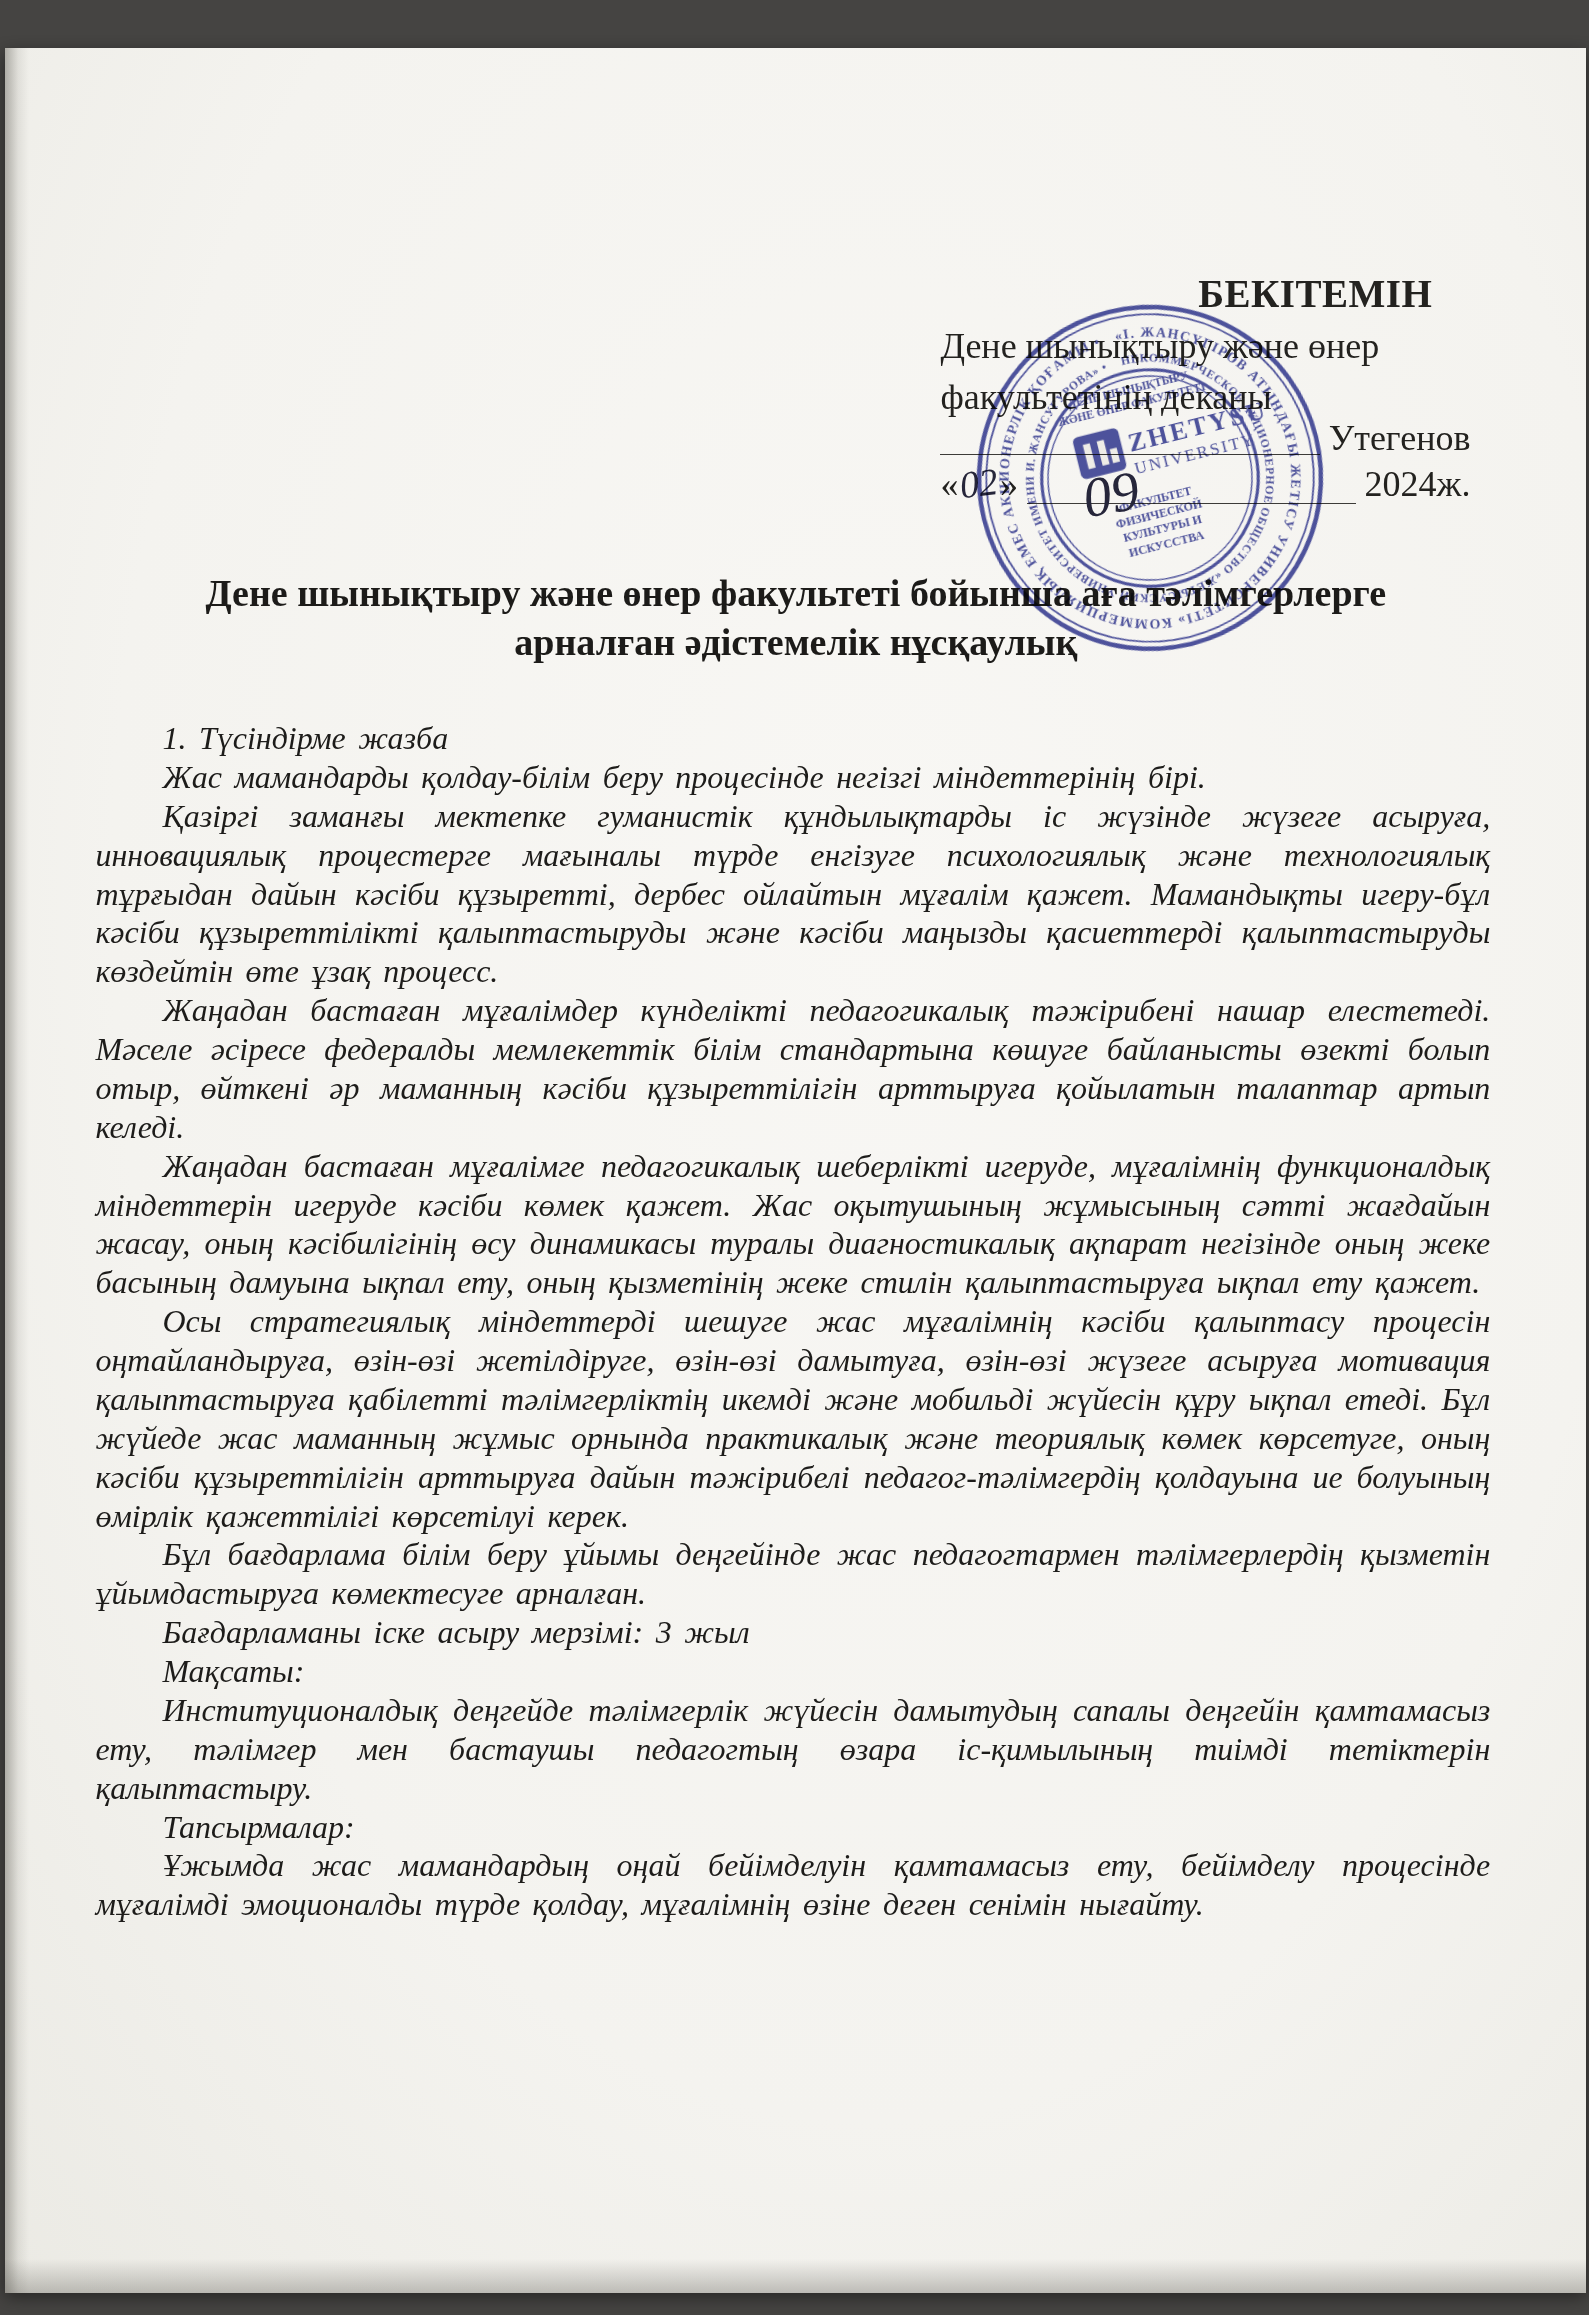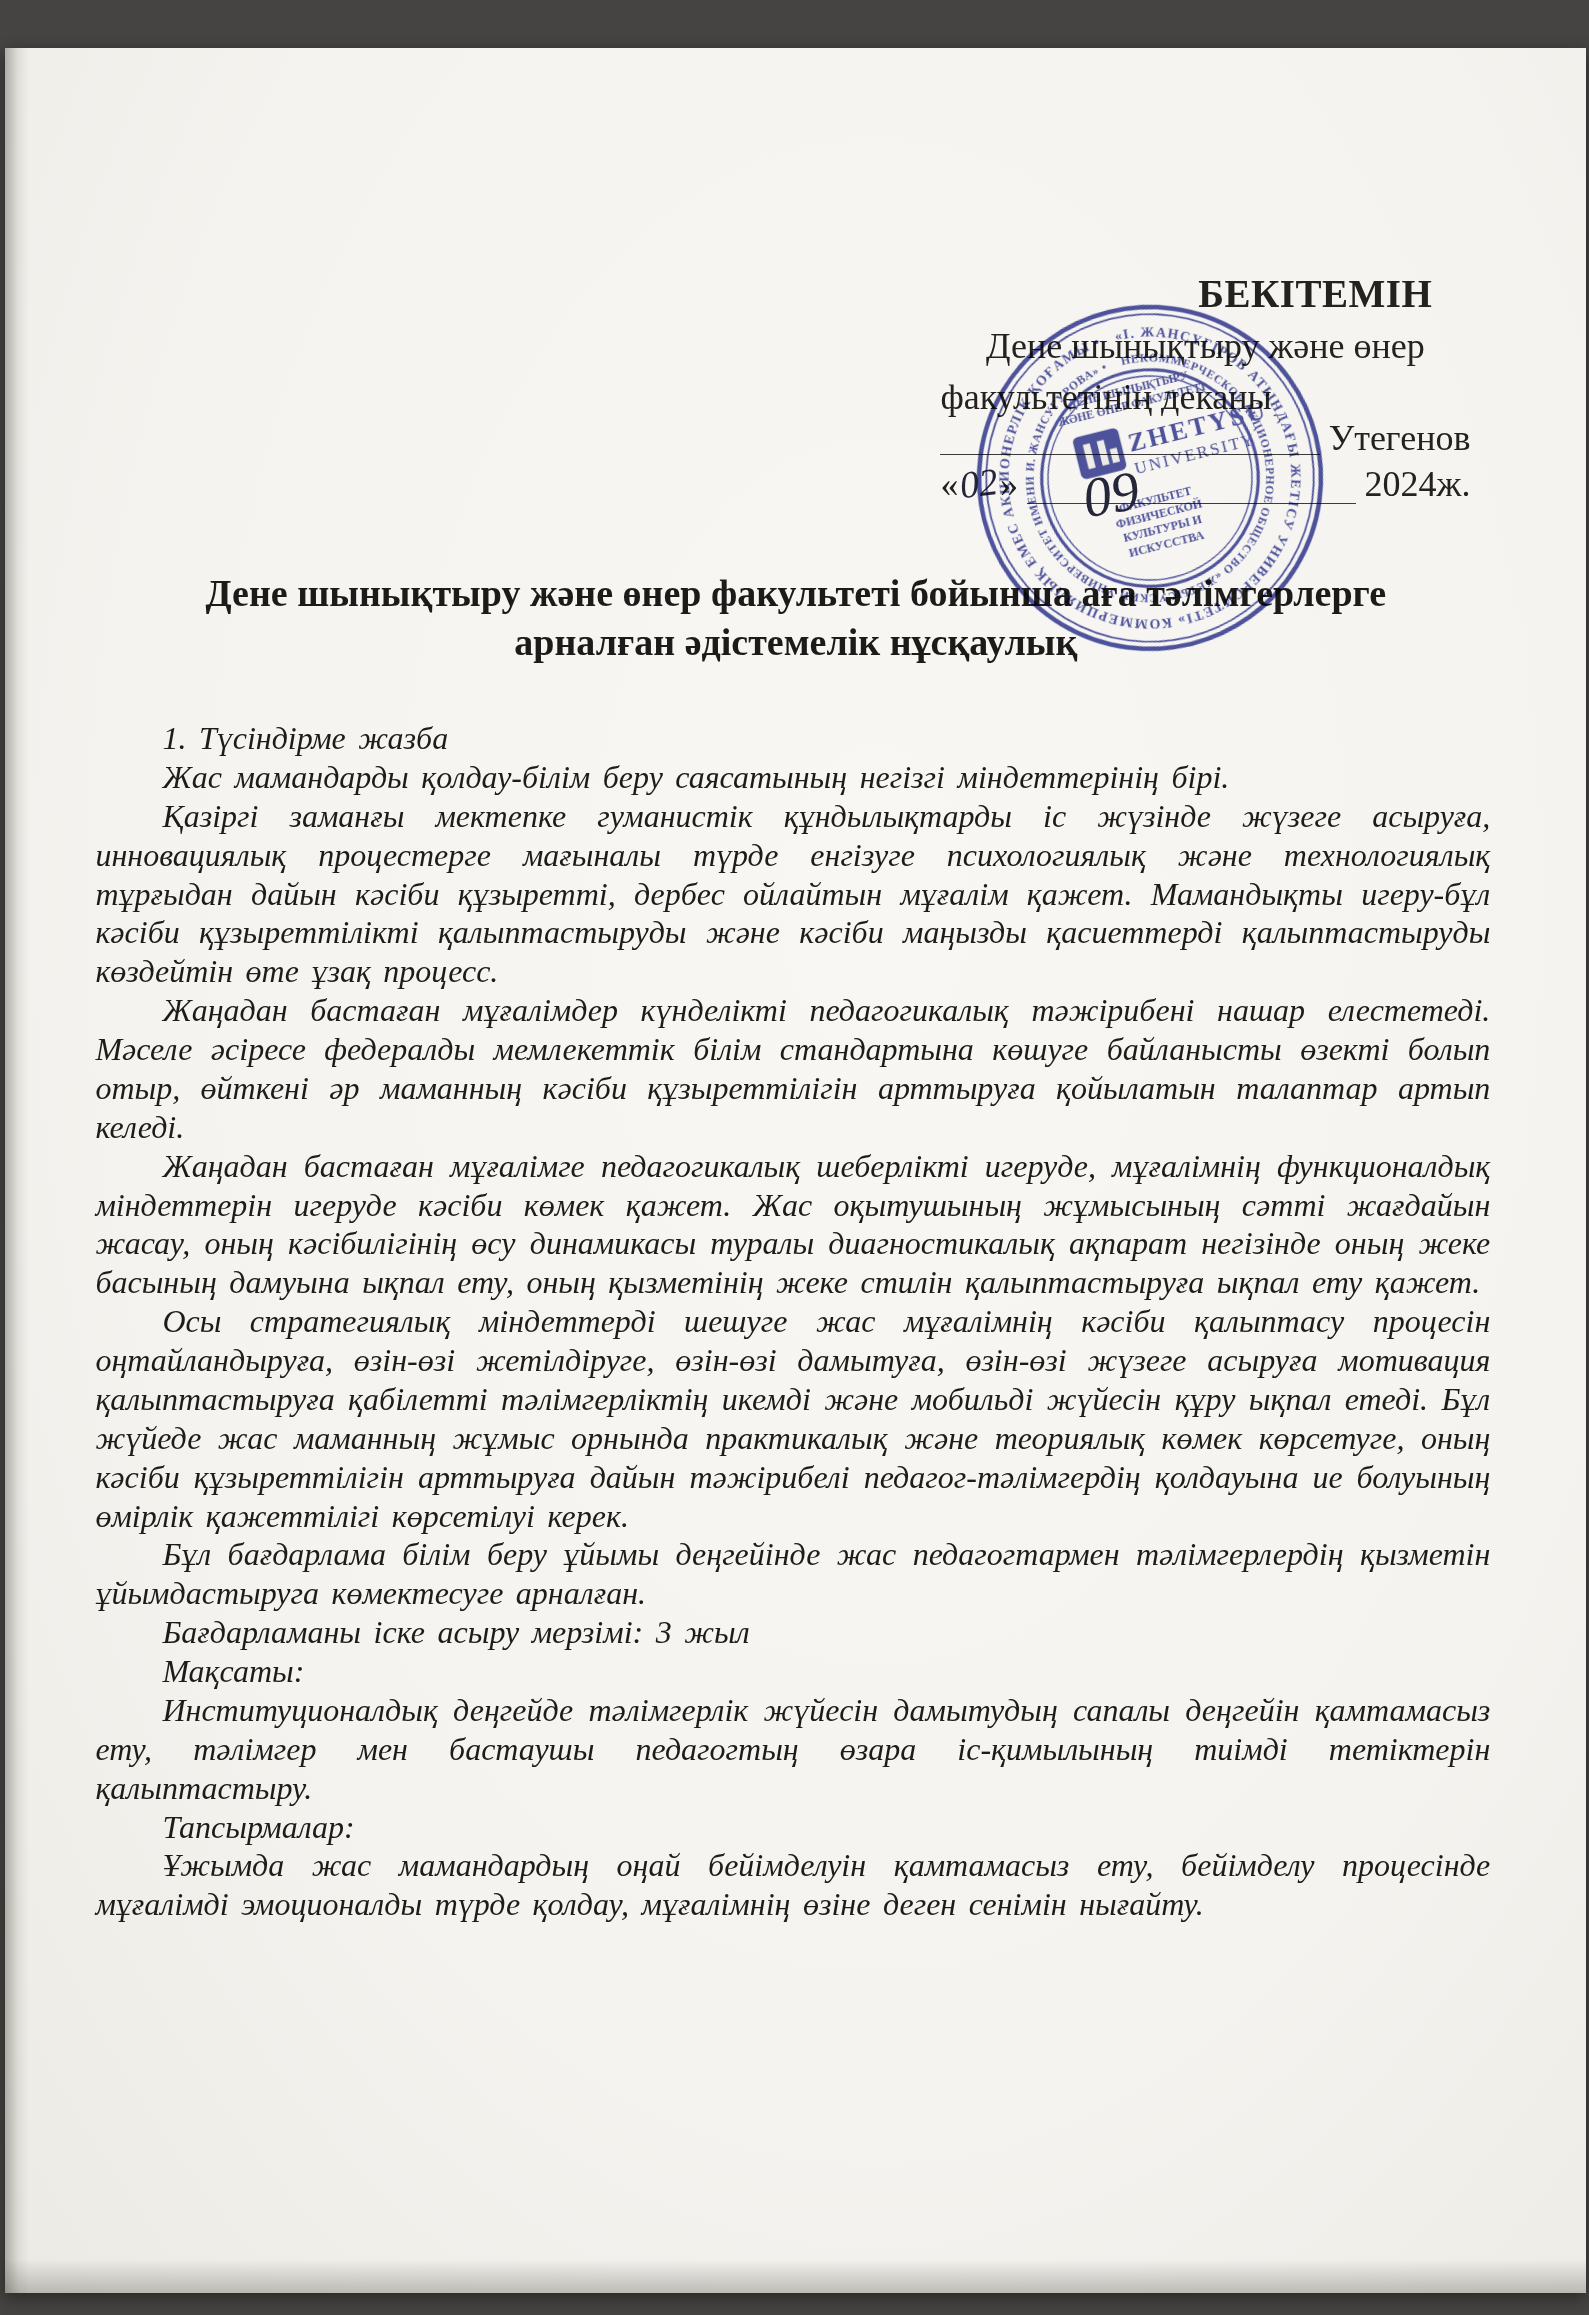--- a/index.html
+++ b/index.html
@@ -27,21 +27,21 @@
     background:linear-gradient(0deg, rgba(90,88,82,.35), rgba(90,88,82,0));
     pointer-events:none;
   }
 
   
   .approval{
     position:absolute;left:935px;top:226px;width:530px;
     font-size:36px;color:#23221f;line-height:1;
   }
   .approve{font-weight:bold;font-size:39px;text-align:right;padding-right:38px;letter-spacing:0.5px;}
-  .dept1{margin-top:14.5px;text-align:center;}
+  .dept1{margin-top:14.5px;text-align:left;}
   .dept2{margin-top:15.4px;padding-right:33px;}
   .sig-row{margin-top:5.4px;display:flex;align-items:center;}
   .sig-line{flex:1;border-bottom:1.8px solid #3c3b38;height:33px;margin-right:9px;}
   .signer{white-space:nowrap;}
   .date-row{margin-top:8.1px;display:flex;align-items:flex-end;position:relative;}
   .date-q{padding-bottom:1.8px;}
   .hw{font-style:italic;color:#26263a;}
   .hw-day{font-size:38px;transform:rotate(-7deg);display:inline-block;padding:0 1.8px 1.8px 1.8px;}
   .date-line{flex:1;border-bottom:1.8px solid #3c3b38;height:33px;margin:0 9px;}
   .date-year{white-space:nowrap;padding-bottom:1.8px;}
@@ -131,21 +131,21 @@
       <text x="200" y="280" text-anchor="middle" font-size="13.5" font-weight="bold">ИСКУССТВА</text>
     </svg>
 
     <h1 class="title">
       <span>Дене шынықтыру және өнер факультеті бойынша аға тәлімгерлерге</span><br>
       <span>арналған әдістемелік нұсқаулық</span>
     </h1>
 
     <div class="bodytext">
       <p>1. Түсіндірме жазба</p>
-      <p>Жас мамандарды қолдау-білім беру саясатының негізгі міндеттерінің бірі.</p>
+      <p>Жас мамандарды қолдау-білім беру процесінде негізгі міндеттерінің бірі.</p>
       <p>Қазіргі заманғы мектепке гуманистік құндылықтарды іс жүзінде жүзеге асыруға, инновациялық процестерге мағыналы түрде енгізуге психологиялық және технологиялық тұрғыдан дайын кәсіби құзыретті, дербес ойлайтын мұғалім қажет. Мамандықты игеру-бұл кәсіби құзыреттілікті қалыптастыруды және кәсіби маңызды қасиеттерді қалыптастыруды көздейтін өте ұзақ процесс.</p>
       <p>Жаңадан бастаған мұғалімдер күнделікті педагогикалық тәжірибені нашар елестетеді. Мәселе әсіресе федералды мемлекеттік білім стандартына көшуге байланысты өзекті болып отыр, өйткені әр маманның кәсіби құзыреттілігін арттыруға қойылатын талаптар артып келеді.</p>
       <p>Жаңадан бастаған мұғалімге педагогикалық шеберлікті игеруде, мұғалімнің функционалдық міндеттерін игеруде кәсіби көмек қажет. Жас оқытушының жұмысының сәтті жағдайын жасау, оның кәсібилігінің өсу динамикасы туралы диагностикалық ақпарат негізінде оның жеке басының дамуына ықпал ету, оның қызметінің жеке стилін қалыптастыруға ықпал ету қажет.</p>
       <p>Осы стратегиялық міндеттерді шешуге жас мұғалімнің кәсіби қалыптасу процесін оңтайландыруға, өзін-өзі жетілдіруге, өзін-өзі дамытуға, өзін-өзі жүзеге асыруға мотивация қалыптастыруға қабілетті тәлімгерліктің икемді және мобильді жүйесін құру ықпал етеді. Бұл жүйеде жас маманның жұмыс орнында практикалық және теориялық көмек көрсетуге, оның кәсіби құзыреттілігін арттыруға дайын тәжірибелі педагог-тәлімгердің қолдауына ие болуының өмірлік қажеттілігі көрсетілуі керек.</p>
       <p>Бұл бағдарлама білім беру ұйымы деңгейінде жас педагогтармен тәлімгерлердің қызметін ұйымдастыруга көмектесуге арналған.</p>
       <p>Бағдарламаны іске асыру мерзімі: 3 жыл</p>
       <p>Мақсаты:</p>
       <p>Институционалдық деңгейде тәлімгерлік жүйесін дамытудың сапалы деңгейін қамтамасыз ету, тәлімгер мен бастаушы педагогтың өзара іс-қимылының тиімді тетіктерін қалыптастыру.</p>
       <p>Тапсырмалар:</p>
       <p>Ұжымда жас мамандардың оңай бейімделуін қамтамасыз ету, бейімделу процесінде мұғалімді эмоционалды түрде қолдау, мұғалімнің өзіне деген сенімін нығайту.</p>

